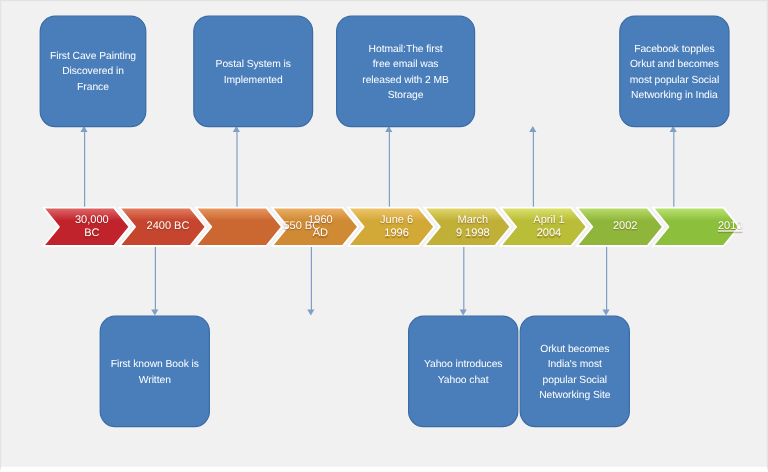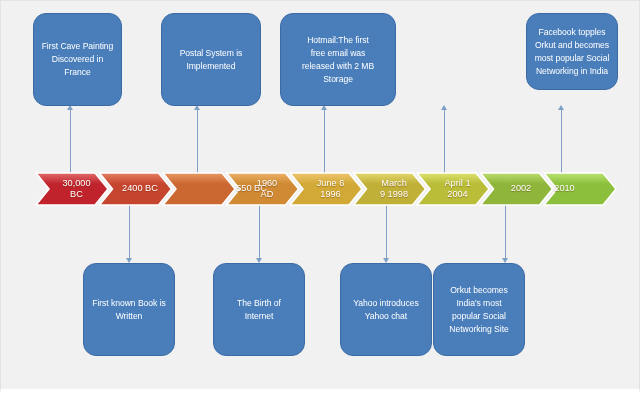--- a/index.html
+++ b/index.html
@@ -132,36 +132,32 @@
   </div>
 
   <div class="box" style="left:279px; top:12px; width:116px; height:93px;">
     <span class="box-text">Hotmail:The first
 free email was
 released with 2 MB
 Storage</span>
   </div>
 
 
-  <div class="box" style="left:515px; top:12px; width:92px; height:77px;margin-left:10px;">
+  <div class="box" style="left:515px; top:12px; width:92px; height:93px;">
     <span class="box-text">Facebook topples
 Orkut and becomes
 most popular Social
 Networking in India</span>
   </div>
 
   <div class="box" style="left:82px;  top:262px; width:92px; height:93px;justify-content:center;">
     <span class="box-text">First known Book is
 Written</span>
   </div>
 
-  <div class="box" style="left:212px; top:262px; width:92px; height:93px;">
-    <span class="box-text">The Birth of
-Internet</span>
-  </div>
 
   <div class="box" style="left:339px; top:262px; width:92px; height:93px;">
     <span class="box-text">Yahoo introduces
 Yahoo chat</span>
   </div>
 
   <div class="box" style="left:432px; top:262px; width:92px; height:93px;">
     <span class="box-text">Orkut becomes
 India's most
 popular Social
@@ -235,16 +231,16 @@
       <div class="chev-label" style="left: 175px; width: 55px; top: 182.25px; margin-left: 48px;">550 BC</div>
       <div class="chev-label" style="left: 238.5px; width: 55px; top: 176.5px;">1960
 AD</div>
       <div class="chev-label" style="left: 302px; width: 55px; top: 176.5px;">June 6
 1996</div>
       <div class="chev-label" style="left: 365.5px; width: 55px; top: 176.5px;">March
 9 1998</div>
       <div class="chev-label" style="left: 429px; width: 55px; top: 176.5px;">April 1
 2004</div>
       <div class="chev-label" style="left: 492.5px; width: 55px; top: 182.25px;">2002</div>
-      <div class="chev-label" style="left: 536px; width: 55px; top: 182.25px;">2010</div>
+      <div class="chev-label" style="left: 580px; width: 55px; top: 182.25px; text-decoration: underline;">2010</div>
     </div>
 
 </div>
 
 </body></html>

